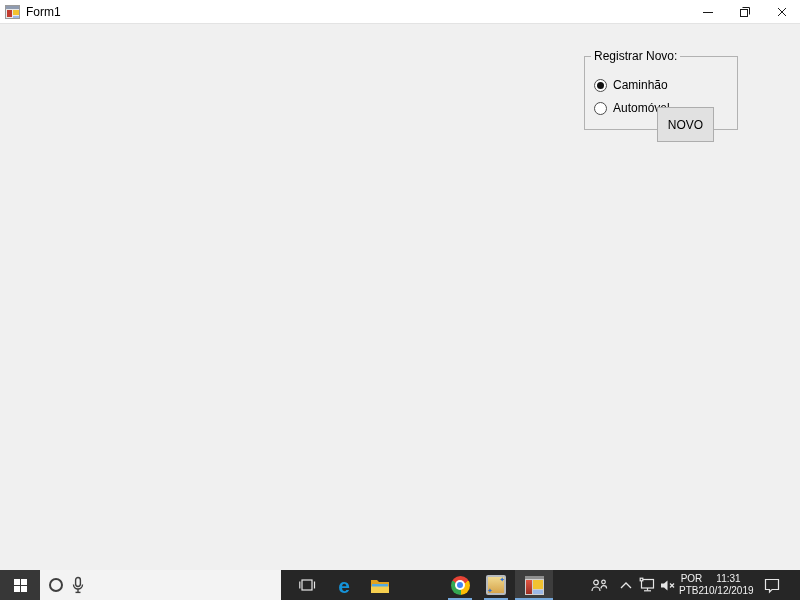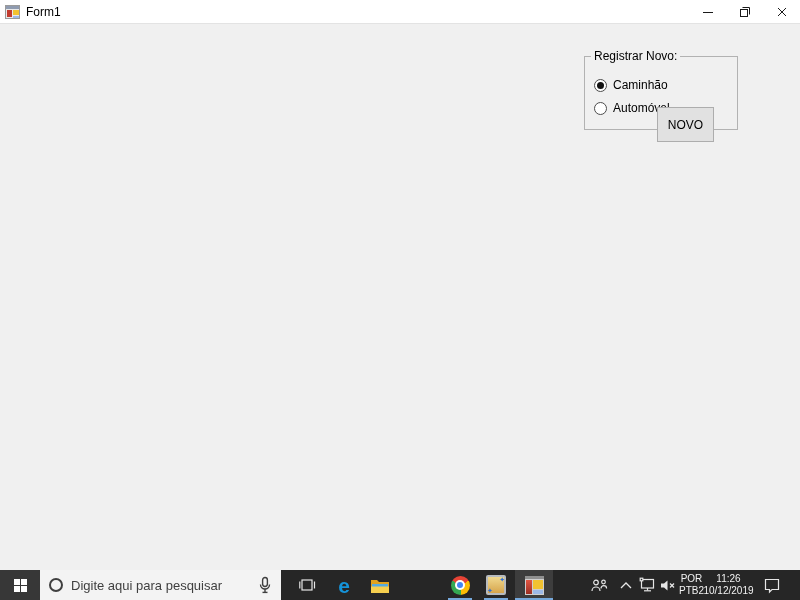--- a/index.html
+++ b/index.html
@@ -146,21 +146,20 @@
       <span class="winlogo">
         <span></span>
           <span></span>
           <span></span>
           <span></span>
       </span>
     </div>
 
     <div class="search">
       <span class="cortana-ring"></span>
-      <span class="search-ph">Digite aqui para pesquisar</span>
       <svg width="14" height="18" fill="none" stroke="#3f3f3f" stroke-width="1.4">
         <rect x="4.6" y="1.5" width="4.8" height="9" rx="2.4"></rect>
         <path d="M2.5,8.5 a4.5,4.5 0 0 0 9,0"></path>
         <line x1="7" y1="13" x2="7" y2="16"></line>
         <line x1="4.5" y1="16.4" x2="9.5" y2="16.4"></line>
       </svg>
     </div>
 
     <div class="tb-btn pos-taskview">
       <svg width="18" height="18" fill="none" stroke="#e6e6e6" stroke-width="1.2">
@@ -240,21 +239,21 @@
         </g>
       </svg>
     </div>
 
     <div class="tray-btn tray-text pos-lang">
       <span>POR</span>
       <span>PTB2</span>
     </div>
 
     <div class="tray-btn tray-text pos-clock">
-      <span>11:26</span>
+      <span>11:31</span>
       <span>10/12/2019</span>
     </div>
 
     <div class="tray-btn pos-action">
       <svg width="18" height="17" fill="none" stroke="#e6e6e6" stroke-width="1.2">
         <path d="M2.5,2.5 h13 v10 h-6.5 l-2.5,2.5 v-2.5 h-4 z"></path>
       </svg>
     </div>
 
   </div>

